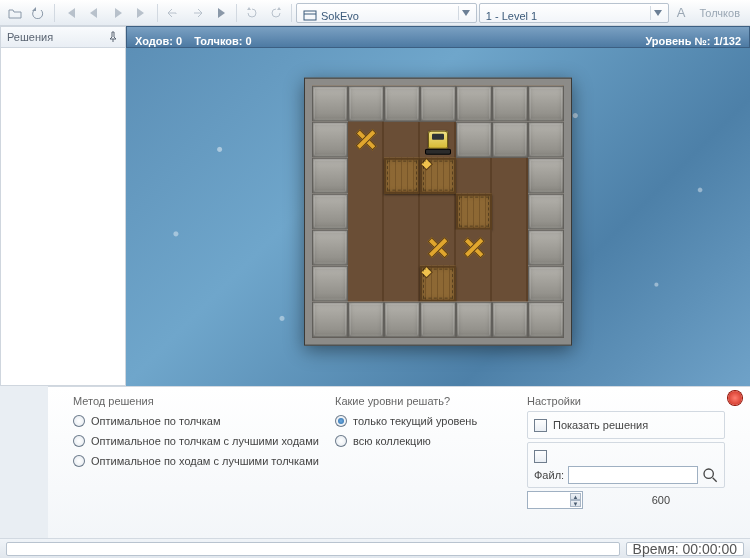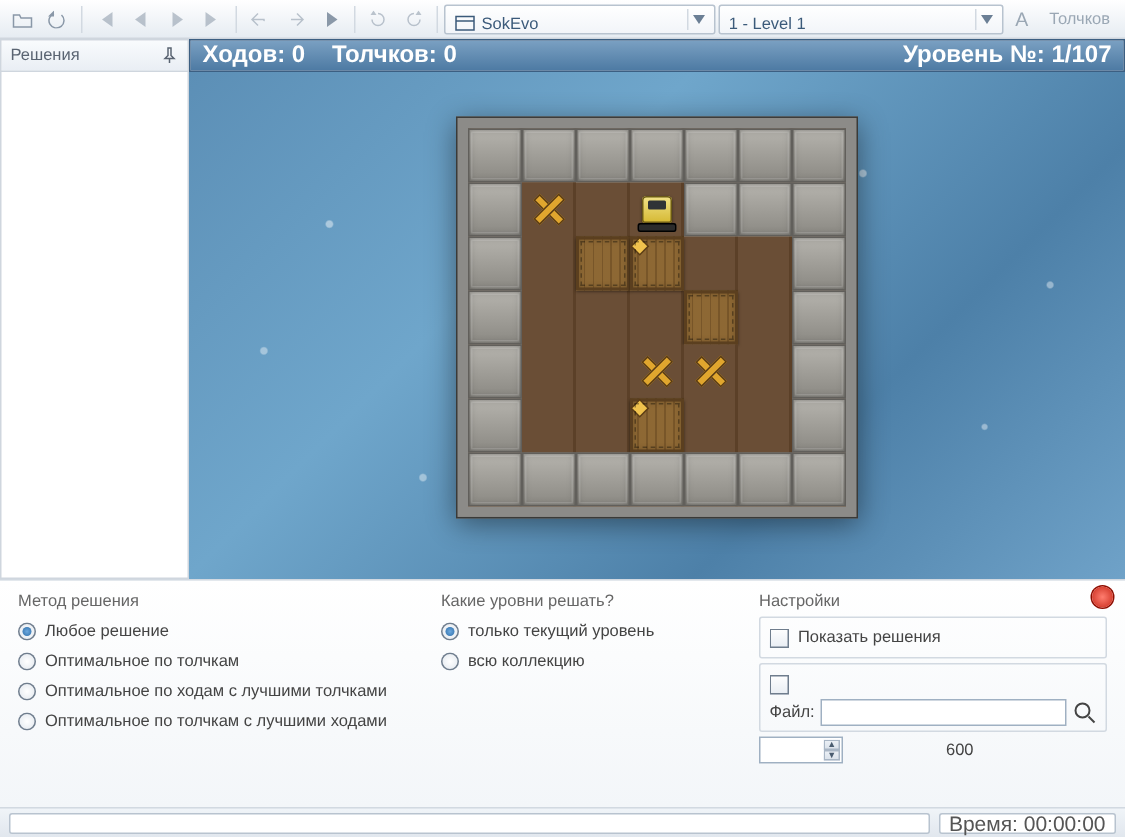--- a/index.html
+++ b/index.html
@@ -42,22 +42,22 @@
     height: 22px; padding: 3px 6px; font-size: 11px; color: #5a6472;
     background: linear-gradient(#f9fbfd,#e9eef4);
     border: 1px solid #cfd6de; display:flex; align-items:center; justify-content:space-between;
   }
   .pin { width:12px;height:12px; fill:#7b8ca0; }
   .sidebody { flex:1; border:1px solid #cfd6de; border-top:none; background:#fff; }
 
   
   .gamewrap { flex:1; position:relative; display:flex; flex-direction:column; }
   .statusbar {
-    height: 22px; display:flex; align-items:center; justify-content:space-between;
-    padding: 0 8px; color:#fff; font-weight:bold; font-size:16px;
+    height: 22px; display:flex; align-items:flex-end; justify-content:space-between;
+    padding: 0 8px; color:#fff; font-weight:bold; font-size:11px;
     background: linear-gradient(#7aa0c2,#4d7aa3);
     border: 1px solid #3c5f82;
   }
   .statusbar span b { font-weight:bold; }
   .board-bg {
     flex:1; position:relative; overflow:hidden;
     background:
       radial-gradient(circle at 15% 30%, rgba(255,255,255,.45) 0 2px, transparent 3px),
       radial-gradient(circle at 40% 60%, rgba(255,255,255,.4) 0 1.5px, transparent 2.5px),
       radial-gradient(circle at 72% 20%, rgba(255,255,255,.5) 0 2px, transparent 3px),
@@ -116,23 +116,24 @@
     width:20px;height:18px;border-radius:3px 3px 2px 2px;
     background:linear-gradient(#f2e48a,#d5b832);
     box-shadow: inset 0 0 0 1px #6b5a16, 0 1px 2px rgba(0,0,0,.5);
     position:relative;
   }
   .player .pbody::before{content:"";position:absolute;left:4px;top:3px;width:12px;height:6px;background:#2f3336;border-radius:1px;}
   .player .pbody::after{content:"";position:absolute;left:-3px;bottom:-6px;width:26px;height:6px;background:#2b2b2b;border-radius:2px;box-shadow:inset 0 0 0 1px #000;}
 
   
   .solver {
-    height: 152px; padding: 6px 12px 2px; display:flex; gap:22px; position:relative;
+    height: 152px; padding: 6px 25px 2px; display:flex; gap:2px; position:relative;
     background: linear-gradient(#ffffff,#f3f6f9);
     border-top: 1px solid #d2d9e1;
+    margin-left: 48px;
   }
   .closebtn {
     position:absolute; right:8px; top:4px; width:14px;height:14px;border-radius:50%;
     background:radial-gradient(#ff7d6f,#c62718); box-shadow:0 0 0 1px #8e0d00;
   }
   .col { display:flex; flex-direction:column; font-size:11px; color:#444; }
   .col.method { width:260px; }
   .col.levels { width:190px; }
   .col.settings { flex:1; }
   .ghead { color:#666; margin:2px 0 4px; }
@@ -288,21 +289,21 @@
     <div class="statusbar">
       <span>
         <span>Ходов:</span>
         <b>0</b>
         &nbsp;&nbsp;
         <span>Толчков:</span>
         <b>0</b>
       </span>
       <span>
         <span>Уровень №:</span>
-        <b>1/107</b>
+        <b>1/132</b>
       </span>
     </div>
     <div class="board-bg">
       <div class="puzzle-outer">
         <div class="puzzle" id="puzzle">
             <div class="tile wall" style="left: 0px; top: 0px;"></div>
             <div class="tile wall" style="left: 36px; top: 0px;"></div>
             <div class="tile wall" style="left: 72px; top: 0px;"></div>
             <div class="tile wall" style="left: 108px; top: 0px;"></div>
             <div class="tile wall" style="left: 144px; top: 0px;"></div>
@@ -342,35 +343,31 @@
     </div>
   </div>
 </div>
 
 <div class="solver">
   <div class="closebtn"></div>
 
   <div class="col method">
     <div class="ghead">Метод решения</div>
     <div id="methods">
-        <div class="radio" data-checked="true">
-          <span class="rdot"></span>
-          <span>Любое решение</span>
-        </div>
         <div class="radio">
           <span class="rdot"></span>
           <span>Оптимальное по толчкам</span>
         </div>
         <div class="radio">
           <span class="rdot"></span>
-          <span>Оптимальное по ходам с лучшими толчками</span>
+          <span>Оптимальное по толчкам с лучшими ходами</span>
         </div>
         <div class="radio">
           <span class="rdot"></span>
-          <span>Оптимальное по толчкам с лучшими ходами</span>
+          <span>Оптимальное по ходам с лучшими толчками</span>
         </div>
       </div>
   </div>
 
   <div class="col levels">
     <div class="ghead">Какие уровни решать?</div>
     <div id="levels">
         <div class="radio" data-checked="true">
           <span class="rdot"></span>
           <span>только текущий уровень</span>

